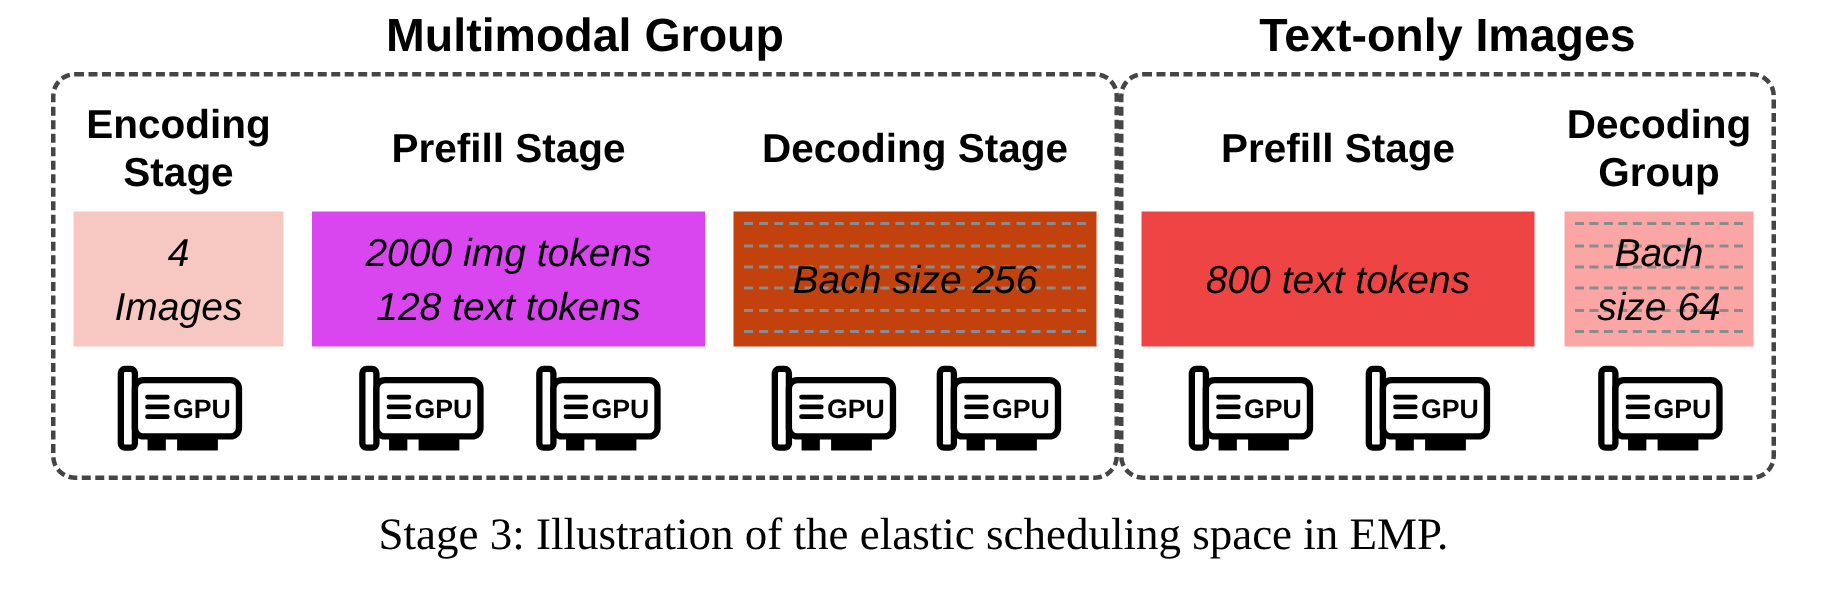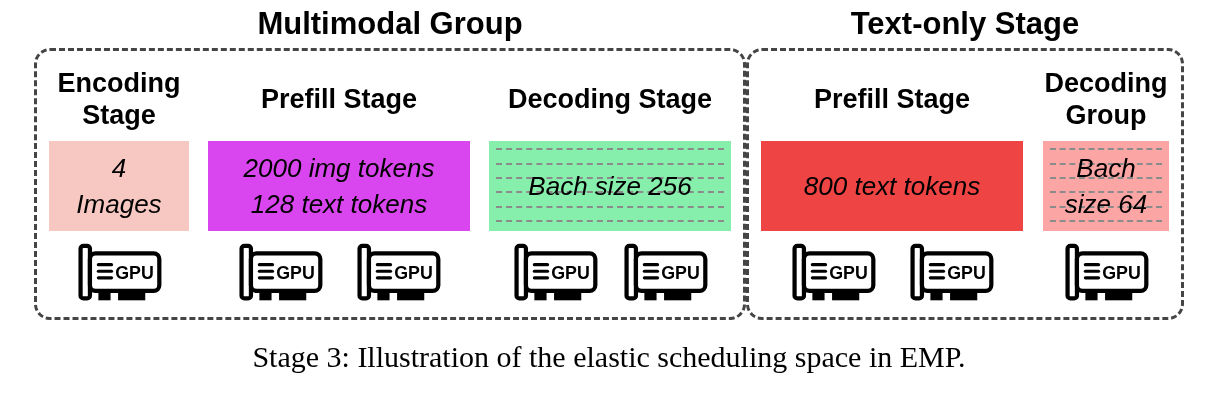--- a/index.html
+++ b/index.html
@@ -117,21 +117,21 @@
               <line class="ln" x1="26" y1="36" x2="40" y2="36"></line>
               <text class="gputext" x="44" y="37">GPU</text>
               <rect class="tab" x="26" y="50" width="13" height="10"></rect>
               <rect class="tab" x="47" y="50" width="29" height="10"></rect>
             </svg>
           </div>
         </div>
 
         <div class="stage" style="width:242px">
           <div class="stage-header">Decoding Stage</div>
-          <div class="stage-box" style="background-color: #86efac;">
+          <div class="stage-box" style="background-color: #c2410c;">
             <div class="lines">
               <i></i><i></i><i></i><i></i><i></i><i></i>
             </div>
             <span class="content">Bach size 256</span>
           </div>
           <div class="gpu-row">
             <svg class="gpu" viewBox="0 0 96 66">
               <rect class="ol" x="7" y="2" width="10" height="56" rx="3"></rect>
               <rect class="ol" x="17" y="10" width="74" height="40" rx="6"></rect>
               <line class="ln" x1="26" y1="22" x2="40" y2="22"></line>
@@ -151,21 +151,21 @@
               <rect class="tab" x="26" y="50" width="13" height="10"></rect>
               <rect class="tab" x="47" y="50" width="29" height="10"></rect>
             </svg>
           </div>
         </div>
 
       </div>
     </section>
 
     <section class="group" style="width:438px">
-      <h2 class="group-title">Text-only Stage</h2>
+      <h2 class="group-title">Text-only Images</h2>
       <div class="group-box">
 
         <div class="stage" style="width:262px">
           <div class="stage-header">Prefill Stage</div>
           <div class="stage-box" style="background-color: #ef4444;">
             <span class="content">800 text tokens</span>
           </div>
           <div class="gpu-row">
             <svg class="gpu" viewBox="0 0 96 66">
               <rect class="ol" x="7" y="2" width="10" height="56" rx="3"></rect>

